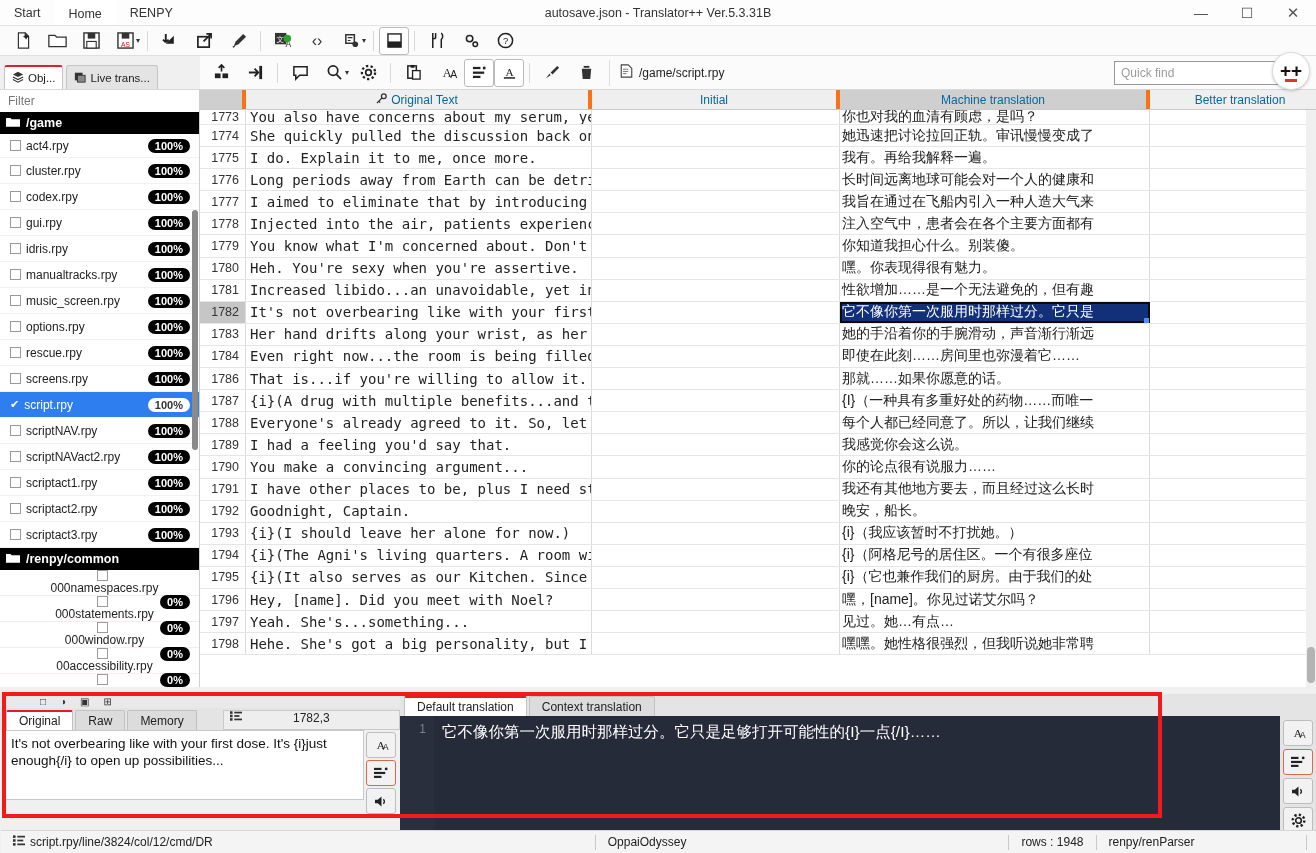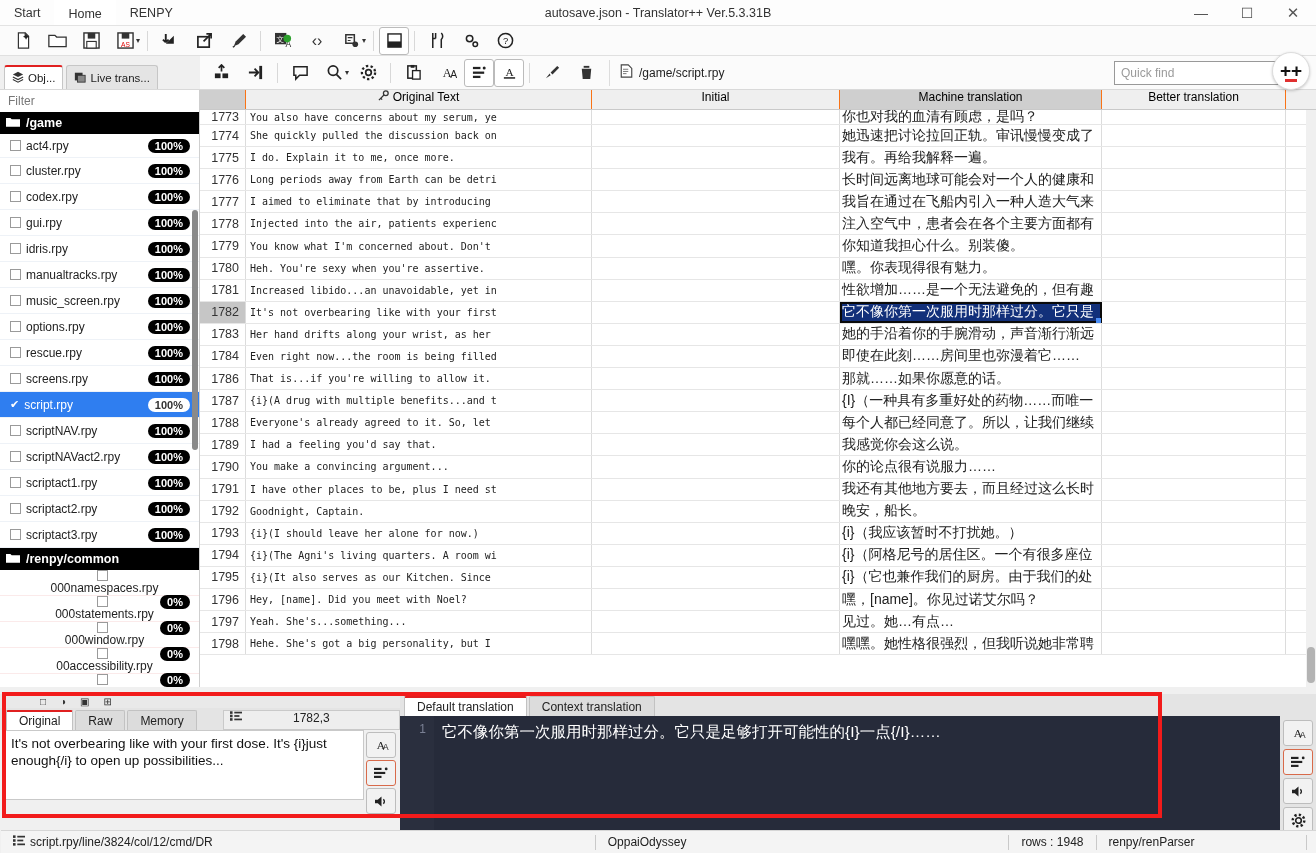--- a/index.html
+++ b/index.html
@@ -96,32 +96,32 @@
   }
   .file-row.sel .badge { background:#fff; color:#333; }
   .file-row.zero { border-bottom:1px solid #fbeaea;flex-direction:column; }
   .sb-scroll {
     position:absolute; right:1px; top:120px; width:6px; height:240px;
     background:#8a8a8a; border-radius:3px;
   }
   
   .table-area { flex:1; display:flex; flex-direction:column; background:#fff; overflow:hidden; position:relative;}
   .thead { display:flex; height:20px; background:#e8e8e8; border-bottom:1px solid #c9c9c9; font-size:12px; }
-  .th { display:flex; align-items:flex-start; justify-content:center; border-right:1px solid #f97316; background:#efefef; color:#000000;}
+  .th { display:flex; align-items:center; justify-content:center; border-right:4px solid #f97316; background:#efefef; color:#0369a1;}
   .th.gray { background:#cfcfcf; }
   .c-num { width:46px; flex:none; }
   .c-orig { width:346px; flex:none; }
   .c-init { width:248px; flex:none; }
-  .c-mach { width:262px; flex:none; }
+  .c-mach { width:310px; flex:none; }
   .c-bet  { width:184px; flex:none; }
   .c-best { width:152px; flex:none; }
   .trow { display:flex; height:22.1px; font-size:12.5px; border-bottom:1px solid #e6e6e6; }
   .td { border-right:1px solid #dcdcdc; overflow:hidden; white-space:nowrap; display:flex; align-items:center; }
   .td.num { justify-content:flex-end; padding-right:6px; color:#333; background:#fff; font-size:12.5px;}
-  .td.orig { font-family:"DejaVu Sans Mono", monospace; font-size:10px; padding-left:4px; }
+  .td.orig { font-family:"DejaVu Sans Mono", monospace; font-size:14px; padding-left:4px; }
   .td.mach { padding-left:2px; font-size:14px; }
   .trow.current .td.num { background:#c6c6c6; }
   .trow.current .td.mach {
     background:#12307a; color:#fff; outline:2px solid #0a0a0a; outline-offset:-2px; position:relative;
   }
   .trow.current .td.mach::after{
     content:""; position:absolute; right:0; bottom:0; width:5px;height:5px;background:#4b8ef5;
   }
   .vscroll { position:absolute; right:0; top:20px; width:10px; bottom:0; background:#f0f0f0; }
   .vscroll .thumb { position:absolute; right:1px; bottom:4px; width:8px; height:36px; background:#b3b3b3; border-radius:4px;}

